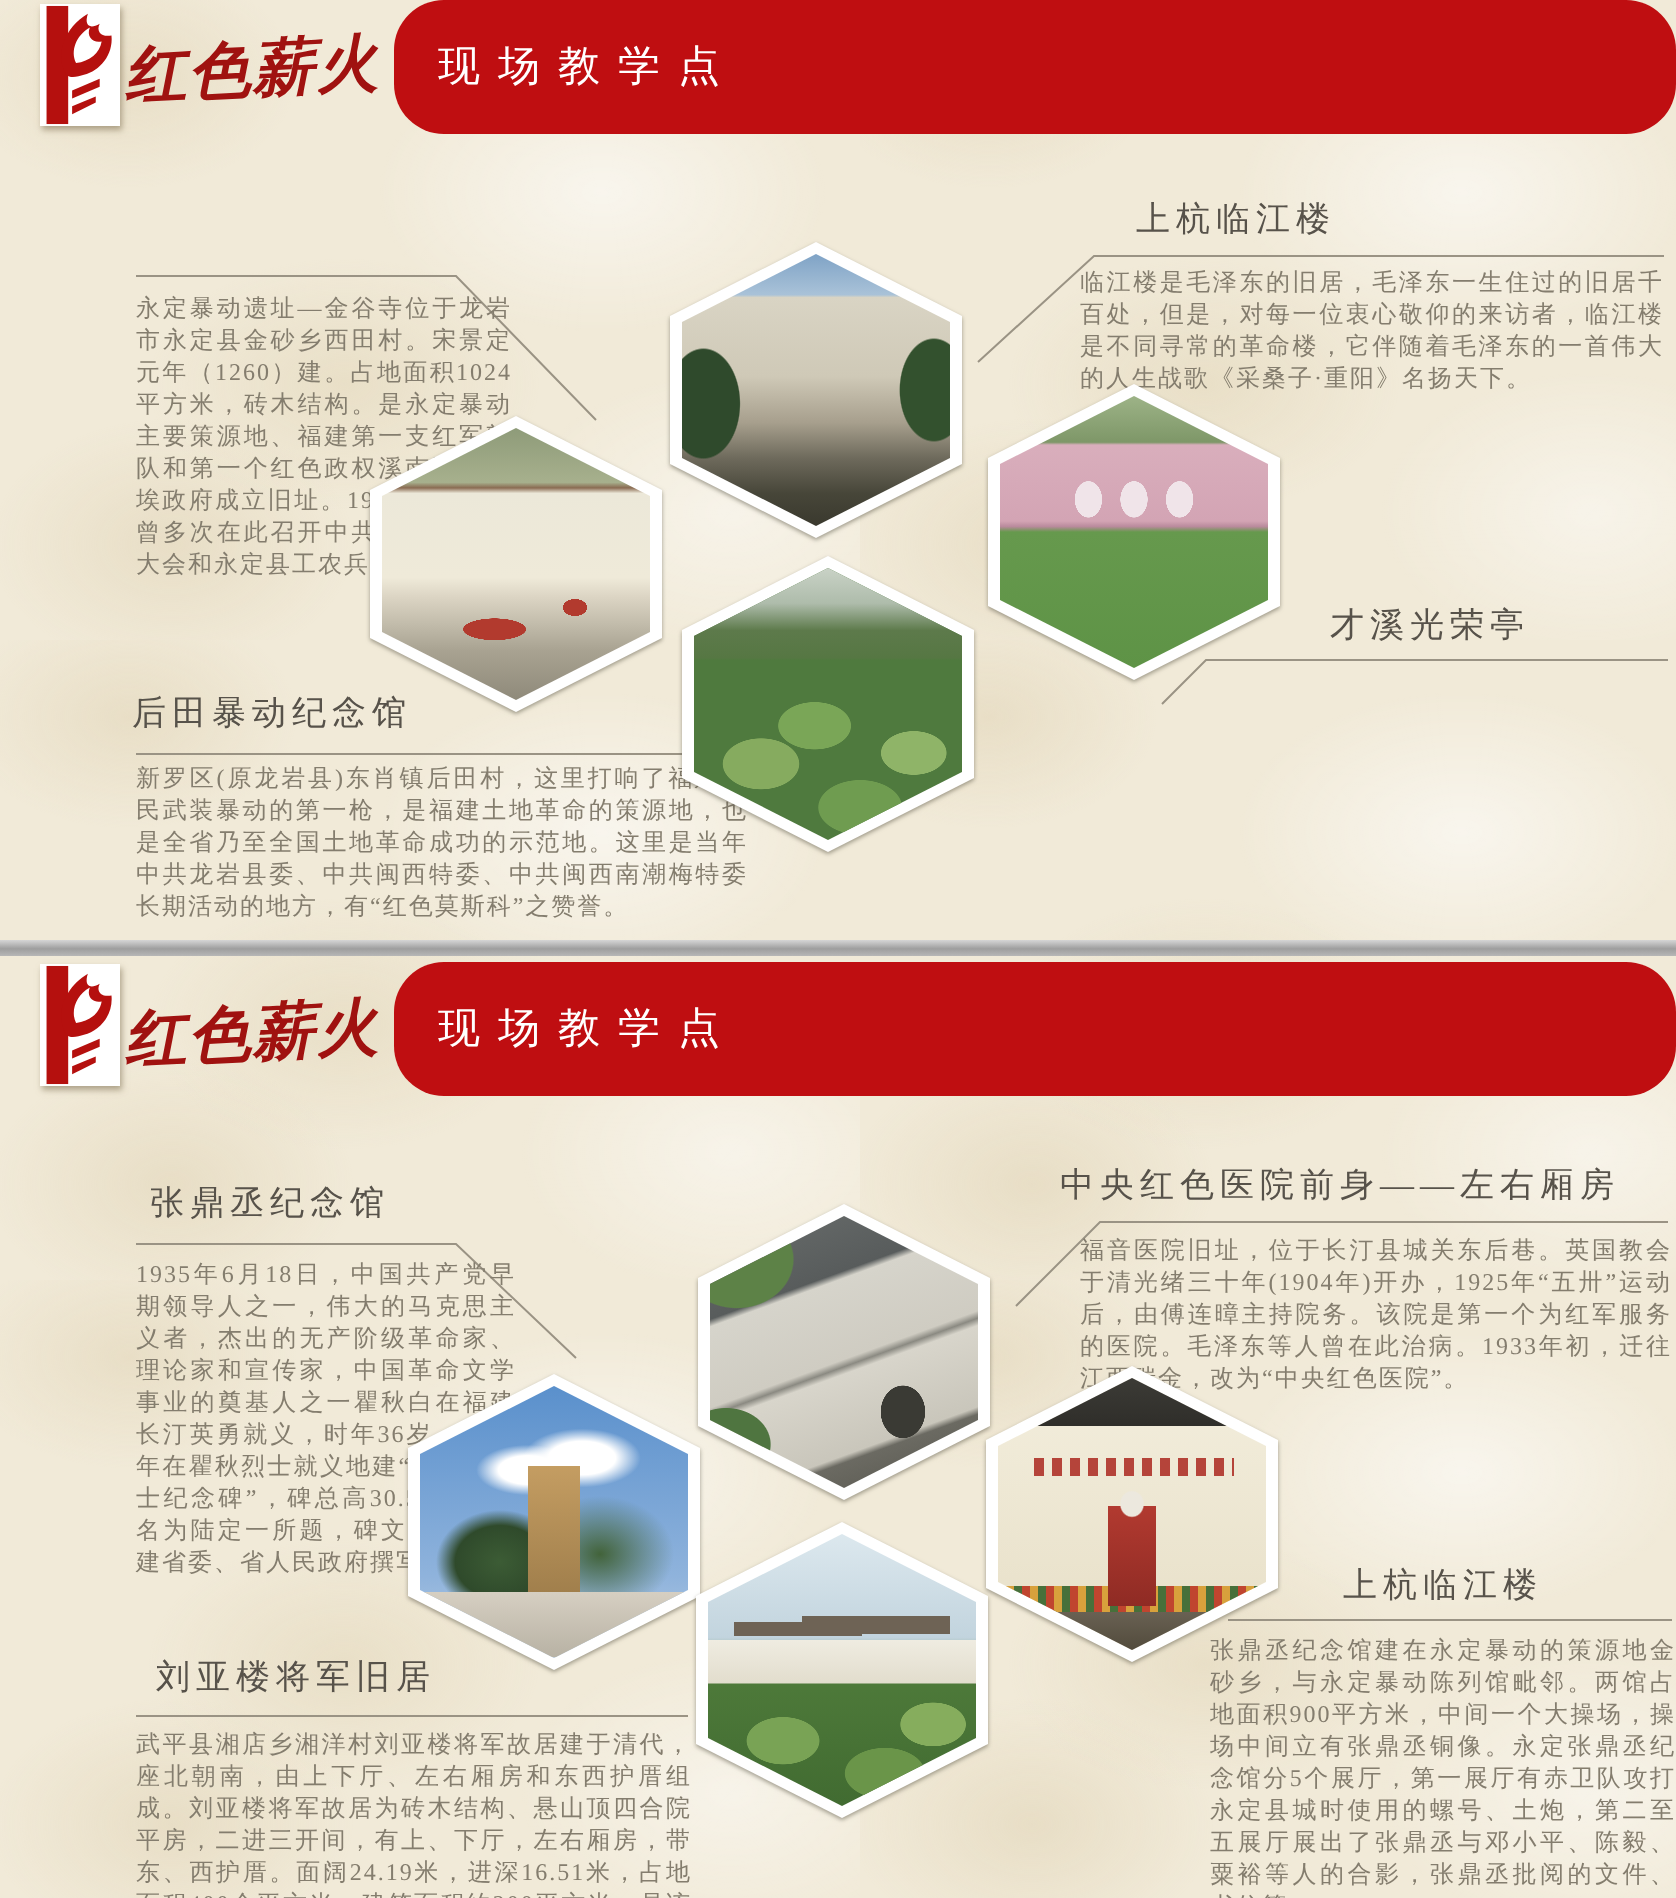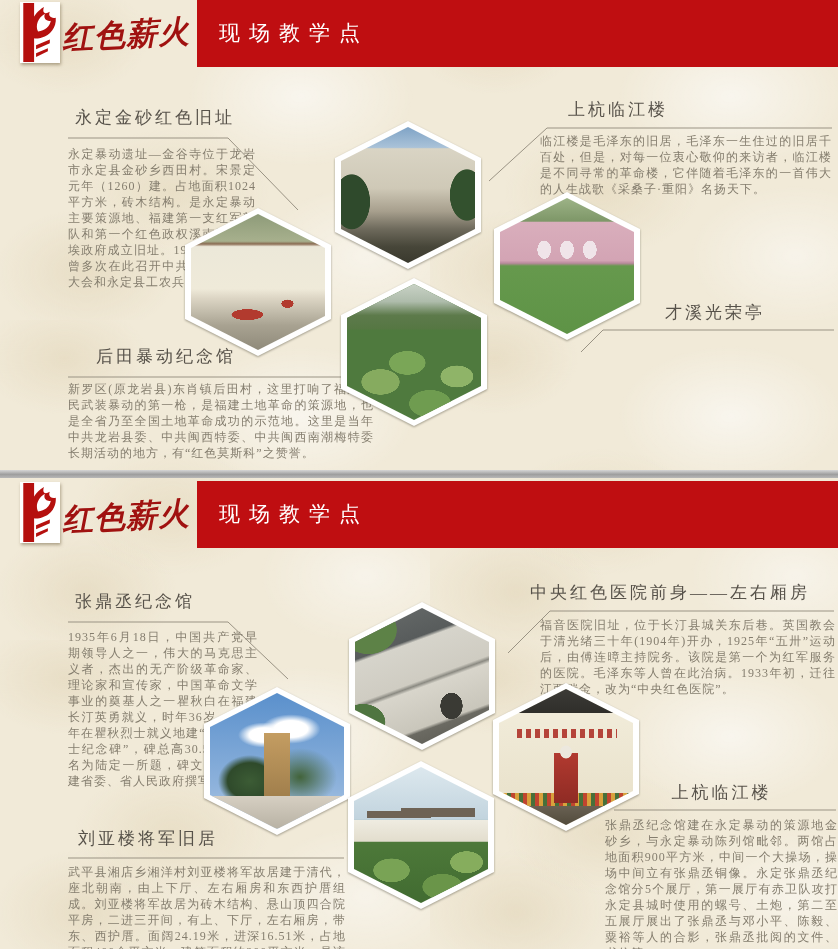--- a/index.html
+++ b/index.html
@@ -14,21 +14,21 @@
       radial-gradient(130px 90px at 20% 85%, rgba(208,190,150,.28), rgba(0,0,0,0) 70%);
     background-size:430px 320px;
     font-family:"Liberation Serif","DejaVu Serif",serif;
   }
   .slide{position:absolute;left:0;width:838px;overflow:hidden;}
   .slide1{top:0;height:470px;}
   .slide2{top:478px;height:471px;}
   .divider{position:absolute;left:0;top:470px;width:838px;height:8px;
     background:linear-gradient(#d6d6d6,#9e9e9e 55%,#b7b7b7);}
   .banner{position:absolute;left:197px;width:641px;height:67px;background:#bf0e11;
-    color:#ffffff;font-family:"Liberation Sans","DejaVu Sans",sans-serif;}
+    color:#ffffff;font-family:"Liberation Sans","DejaVu Sans",sans-serif;border-radius:25px;}
   .banner span{position:absolute;left:22px;top:19px;font-size:21px;letter-spacing:9px;}
   .logo-box{position:absolute;left:20px;top:2px;width:40px;height:61px;background:#ffffff;
     box-shadow:1px 2px 3px rgba(120,105,75,.55);}
   .logo-box svg{display:block;width:40px;height:61px;}
   .logo-script{position:absolute;left:62px;top:14px;width:130px;font-size:31px;font-weight:bold;
     font-style:italic;color:#a01210;transform:rotate(-3deg);letter-spacing:1px;white-space:nowrap;}
   .conn{position:absolute;left:0;top:0;pointer-events:none;}
   .tb-title{position:absolute;font-size:17px;letter-spacing:3px;color:#57524a;white-space:nowrap;}
   .tb-body{position:absolute;font-size:12px;line-height:16px;letter-spacing:1px;color:#847d6e;
     text-align:justify;margin:0;}
@@ -107,27 +107,26 @@
     </div>
     <div class="logo-script">红色薪火</div>
 
     <svg class="conn" width="838" height="470">
       <path d="M68,138 H228 L298,210" fill="none" stroke="#9a9384" stroke-width="1"></path>
       <path d="M832,128 H547 L489,181" fill="none" stroke="#9a9384" stroke-width="1"></path>
       <path d="M68,377 H367 L429,315" fill="none" stroke="#9a9384" stroke-width="1"></path>
       <path d="M834,330 H603 L581,352" fill="none" stroke="#9a9384" stroke-width="1"></path>
     </svg>
 
-    <div class="tb-title" style="left:75px;top:106px;">永定金砂红色旧址</div>
     <p class="tb-body" style="left:68px;top:146px;width:188px;">永定暴动遗址—金谷寺位于龙岩市永定县金砂乡西田村。宋景定元年（1260）建。占地面积1024平方米，砖木结构。是永定暴动主要策源地、福建第一支红军部队和第一个红色政权溪南区苏维埃政府成立旧址。1931～1934年曾多次在此召开中共永定县代表大会和永定县工农兵代表大会。</p>
 
     <div class="tb-title" style="left:540px;top:98px;margin-left:28px;">上杭临江楼</div>
     <p class="tb-body" style="left:540px;top:133px;width:292px;">临江楼是毛泽东的旧居，毛泽东一生住过的旧居千百处，但是，对每一位衷心敬仰的来访者，临江楼是不同寻常的革命楼，它伴随着毛泽东的一首伟大的人生战歌《采桑子·重阳》名扬天下。</p>
 
-    <div class="tb-title" style="left:96px;top:345px;">后田暴动纪念馆</div>
+    <div class="tb-title" style="left:66px;top:345px;">后田暴动纪念馆</div>
     <p class="tb-body" style="left:68px;top:381px;width:306px;">新罗区(原龙岩县)东肖镇后田村，这里打响了福建农民武装暴动的第一枪，是福建土地革命的策源地，也是全省乃至全国土地革命成功的示范地。这里是当年中共龙岩县委、中共闽西特委、中共闽西南潮梅特委长期活动的地方，有“红色莫斯科”之赞誉。</p>
 
     <div class="tb-title" style="left:592px;top:301px;width:246px;text-align:center;">才溪光荣亭</div>
 
     <div class="hex" style="left:335px;top:121px;" title="临江楼建筑照片">
       <div class="hex-white"></div>
         <div class="hex-img ph-linjiang"></div>
     </div>
     <div class="hex" style="left:185px;top:208px;" title="金谷寺白墙建筑照片">
       <div class="hex-white"></div>

